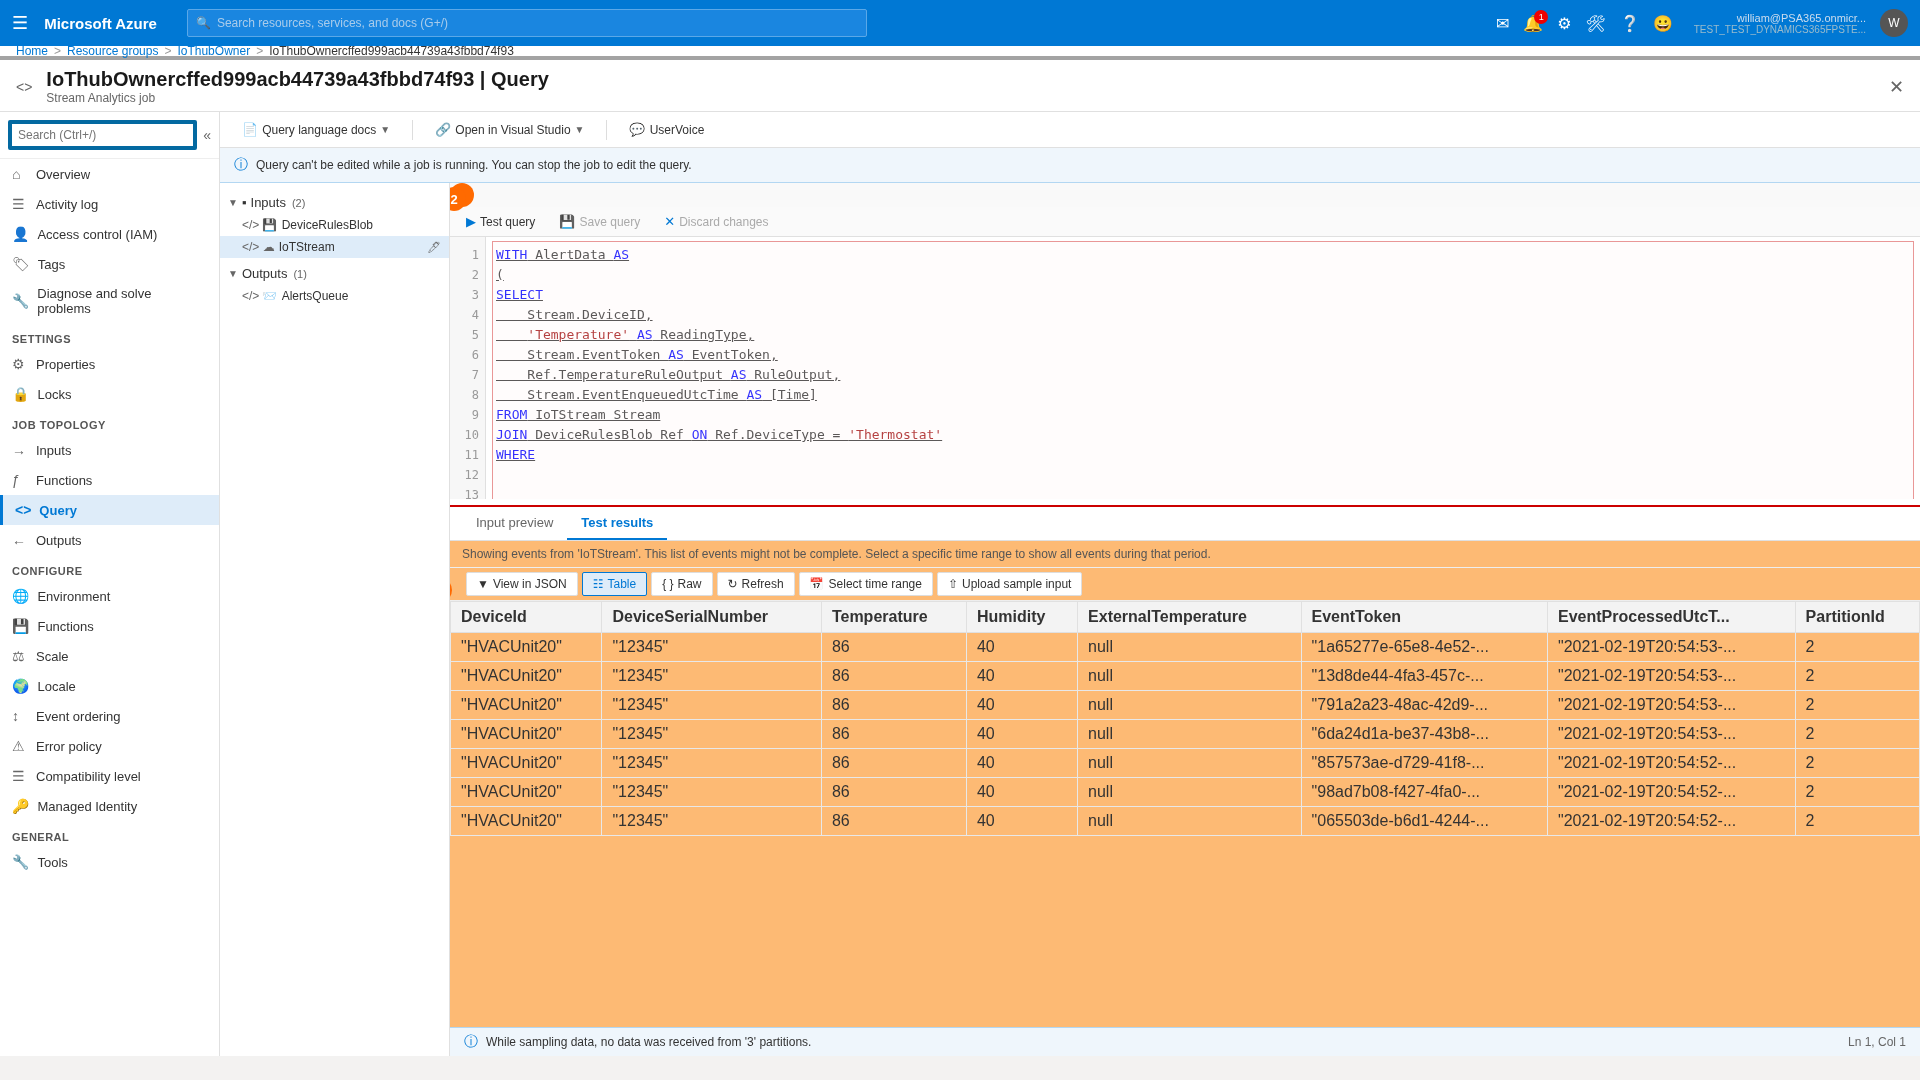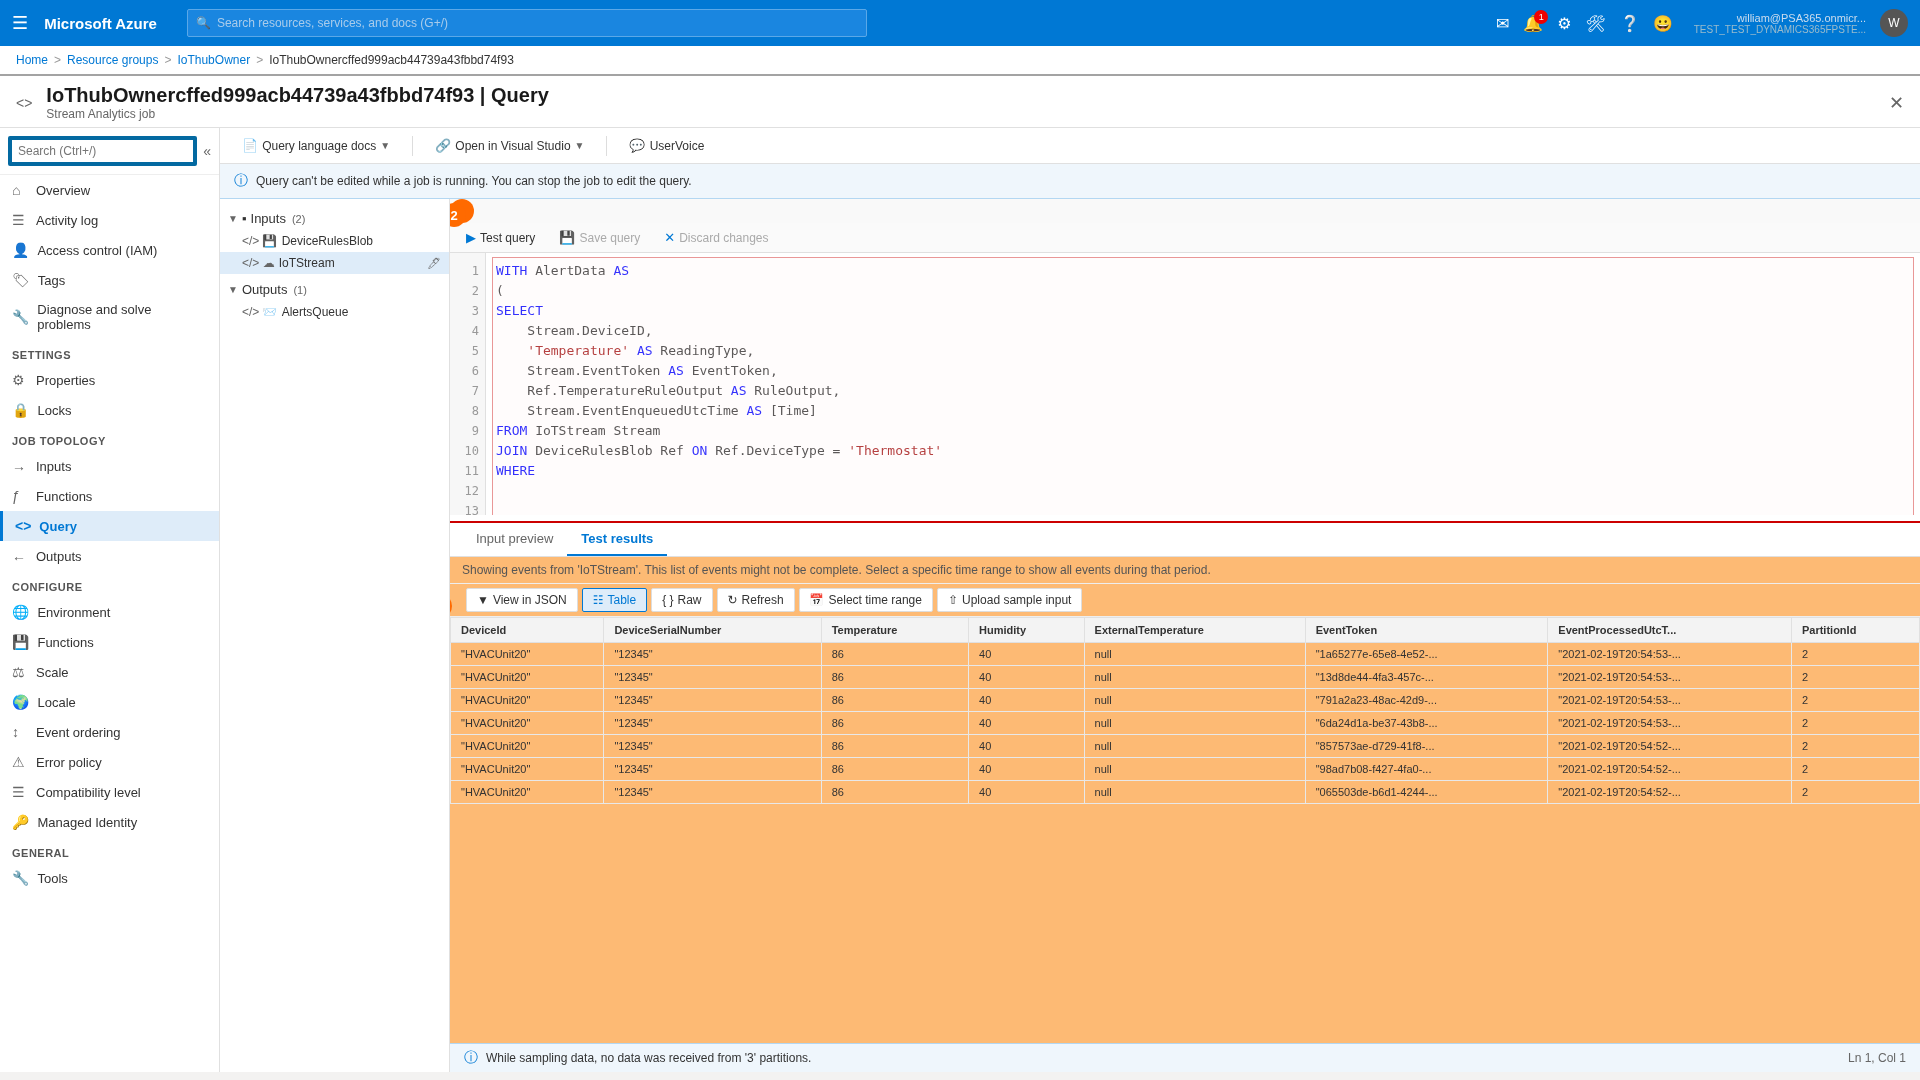--- a/index.html
+++ b/index.html
@@ -36,28 +36,28 @@
     .top-nav .nav-icons .notif-badge {
       position: absolute; top: -4px; right: -5px;
       background: #e00; color: white; font-size: 9px;
       border-radius: 50%; width: 14px; height: 14px;
       display: flex; align-items: center; justify-content: center;
     }
     .top-nav .avatar { width: 28px; height: 28px; border-radius: 50%; background: #555; overflow: hidden; display: flex; align-items: center; justify-content: center; font-size: 12px; color: white; }
 
     
     .breadcrumb {
-      height: 30px;
+      height: 14px;
       background: white;
       display: flex;
       align-items: center;
       padding: 0 16px;
       font-size: 12px;
       color: #0078d4;
-      border-bottom: 2px solid #a3a3a3;
+      border-bottom: 4px solid #a3a3a3;
       gap: 6px;
     }
     .breadcrumb span.sep { color: #999; }
     .breadcrumb a { color: #0078d4; text-decoration: none; cursor: pointer; }
     .breadcrumb .current { color: #333; }
 
     
     .page-header {
       background: white;
       padding: 8px 16px 6px 16px;
@@ -252,20 +252,21 @@
       min-width: 36px;
       user-select: none;
     }
     .code-content {
       flex: 1;
       padding: 8px 10px;
       overflow: auto;
       line-height: 20px;
       color: #333;
       position: relative;
+      text-decoration: underline;
     }
     .kw { color: #0000ff; font-weight: normal; }
     .str { color: #a31515; }
     .step-badge-2 {
       position: absolute;
       left: 460px;
       top: 216px;
       width: 24px; height: 24px;
       background: #ff6a00;
       color: white;
@@ -324,21 +325,21 @@
 
     
     .results-table-wrap {
       flex: 1;
       overflow: auto;
       position: relative;
     }
     .results-table {
       width: 100%;
       border-collapse: collapse;
-      font-size: 11px;
+      font-size: 16px;
     }
     .results-table th {
       background: #f3f3f3;
       border: 1px solid #e0e0e0;
       padding: 6px 10px;
       text-align: left;
       font-weight: 600;
       white-space: nowrap;
       position: sticky; top: 0;
       z-index: 2;

